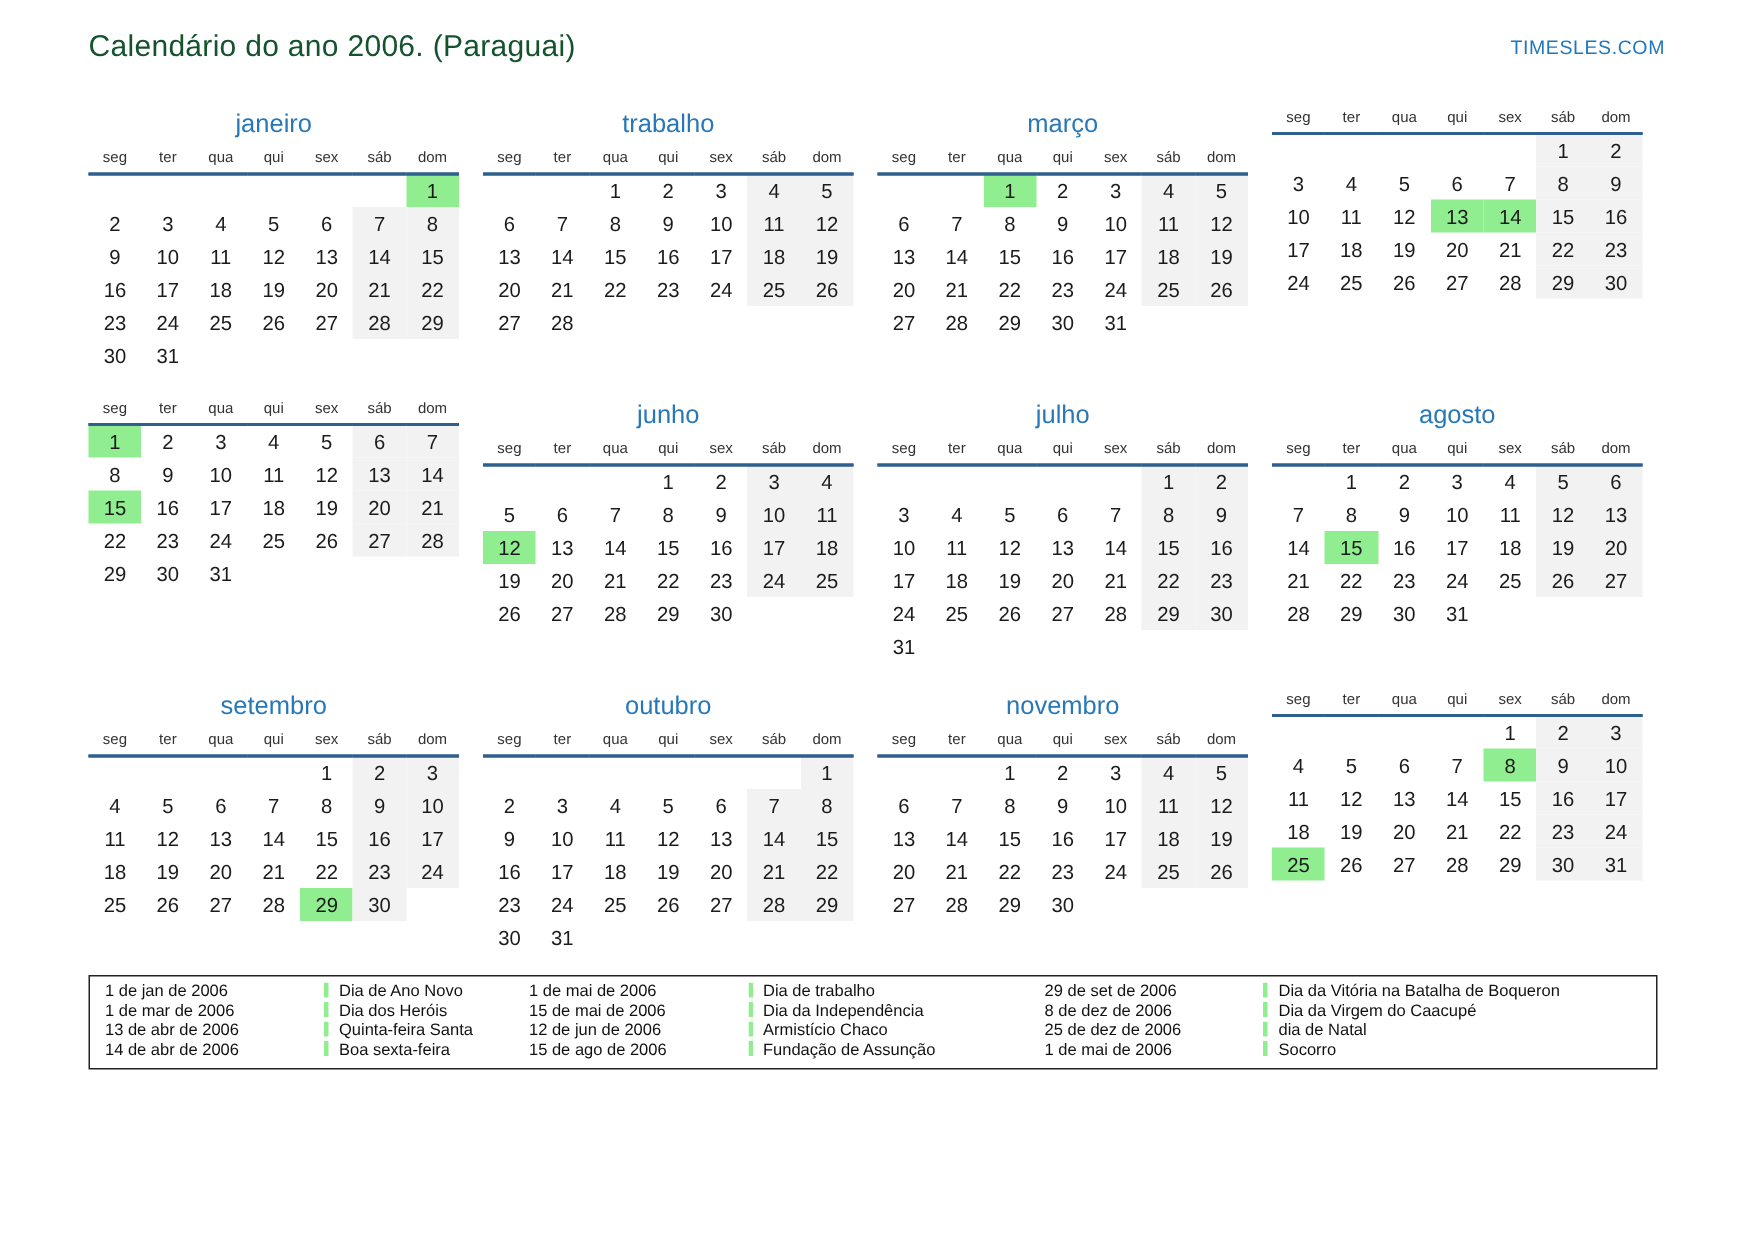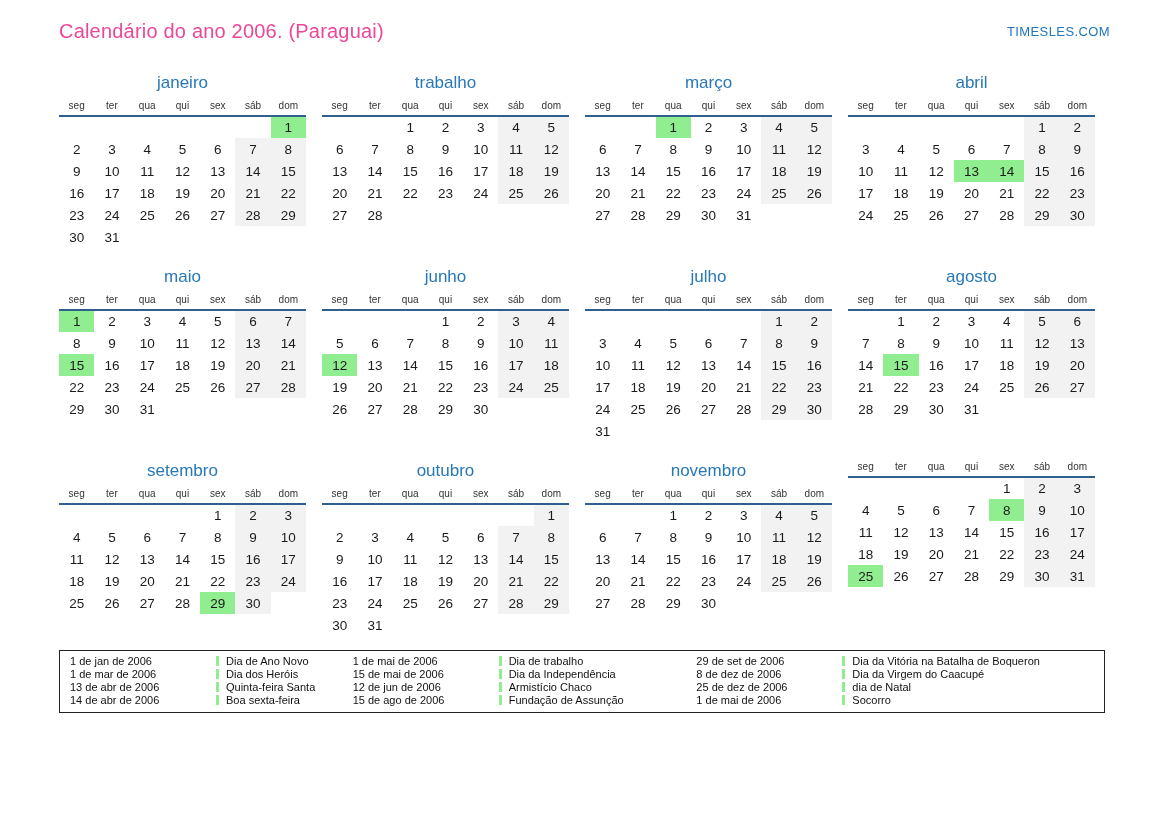--- a/index.html
+++ b/index.html
@@ -8,21 +8,21 @@
     width: 1169px; height: 827px;
     background: #ffffff;
     font-family: "Liberation Sans", sans-serif;
     color: #222;
     overflow: hidden;
   }
   .page { padding: 20px 59px 0 59px; }
 
   .header { display: flex; justify-content: space-between; align-items: flex-start; }
   .title {
-    font-size: 20px; font-weight: 400; color: #ec4899;
+    font-size: 20px; font-weight: 400; color: #14532d;
     margin: 0; letter-spacing: 0.2px;
   }
   .site-link {
     font-size: 13px; letter-spacing: 0.4px;
     color: var(--site-blue, #2276bb);
     text-decoration: none; margin-top: 4px;
   }
 
   .months {
     display: grid;
@@ -286,21 +286,20 @@
               <td>30</td>
               <td>31</td>
               <td></td>
               <td></td>
             </tr>
           </tbody>
     </table>
   </div>
 
   <div class="month">
-    <div class="month-title">abril</div>
     <table>
       <thead>
         <tr>
               <th>seg</th>
               <th>ter</th>
               <th>qua</th>
               <th>qui</th>
               <th>sex</th>
               <th>sáb</th>
               <th>dom</th>
@@ -350,21 +349,20 @@
               <td>27</td>
               <td>28</td>
               <td class="weekend">29</td>
               <td class="weekend">30</td>
             </tr>
           </tbody>
     </table>
   </div>
 
   <div class="month">
-    <div class="month-title">maio</div>
     <table>
       <thead>
         <tr>
               <th>seg</th>
               <th>ter</th>
               <th>qua</th>
               <th>qui</th>
               <th>sex</th>
               <th>sáb</th>
               <th>dom</th>

